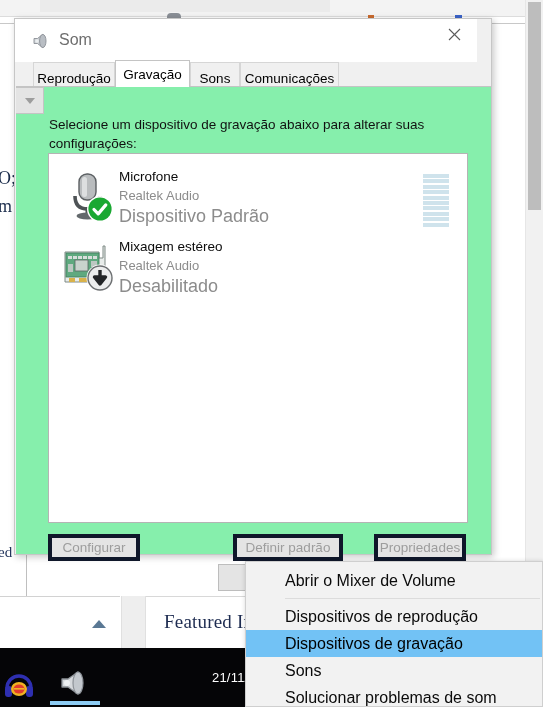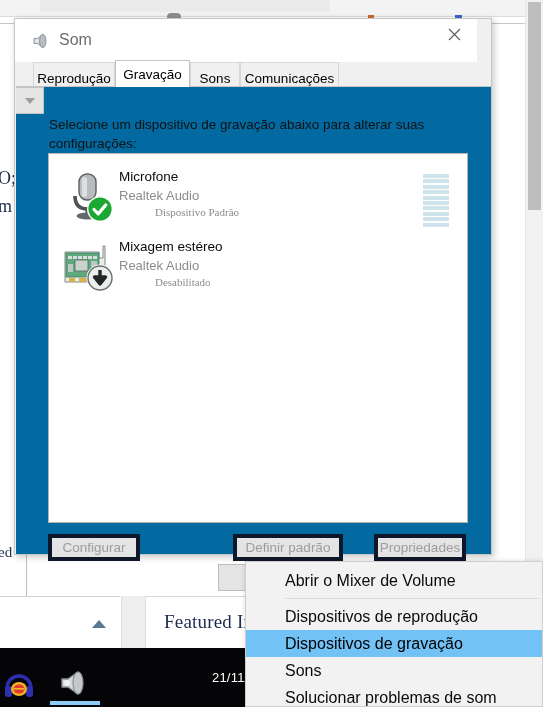--- a/index.html
+++ b/index.html
@@ -88,21 +88,21 @@
     font-size:13.5px; color:#000000; padding:0 9px;
     font-family:"Liberation Sans", sans-serif;
     white-space:nowrap;
   }
   .tab.active { background:#ffffff; border-color:#c4c4c4; height:27px; top:-2px; z-index:3; }
   .tab-underline-fix { position:absolute; left:1px; top:67px; width:475px; height:1px; background:#c4c4c4; z-index:1; }
 
   
   .panel {
     position:absolute; left:1px; top:68px; width:475px; height:467px;
-    background:#0369a1; box-sizing:border-box;
+    background:#86efac; box-sizing:border-box;
   }
   .panel-desc {
     position:absolute; left:33px; top:28px; width:400px;
     font-size:13.5px; color:#111111; line-height:19px;
     font-family:"Liberation Sans", sans-serif;
   }
   .devlist {
     position:absolute; left:32px; top:66px; width:420px; height:370px;
     background:#ffffff; border:1px solid #b4b4b4; box-sizing:border-box;
   }
@@ -110,23 +110,22 @@
   .dev-icon { position:absolute; left:14px; top:4px; width:54px; height:54px; }
   .dev-name {
     position:absolute; left:70px; top:3px; font-size:13.5px; color:#0b0b0b;
     font-family:"Liberation Sans", sans-serif;
   }
   .dev-sub1 {
     position:absolute; left:70px; top:22px; font-size:13px; color:#8c8c8c;
     font-family:"Liberation Sans", sans-serif;
   }
   .dev-sub2 {
-    position:absolute; left:70px; top:40px; font-size:11px; color:#8c8c8c;
-    font-family:Liberation Serif, serif;
-    margin-left:36px;
+    position:absolute; left:70px; top:40px; font-size:18px; color:#8c8c8c;
+    font-family:Liberation Sans, sans-serif;
   }
   .vumeter { position:absolute; right:18px; top:8px; width:26px; height:54px; }
   .vu-seg { width:26px; height:4px; background:#cfe3ec; margin-bottom:1.4px; }
 
   
   .btn {
     position:absolute; height:27px;
     background:#e4e4e4; border:4px solid #0f172a; box-sizing:border-box;
     display:flex; align-items:center; justify-content:center;
     font-size:13.5px; color:#9d9d9d;

